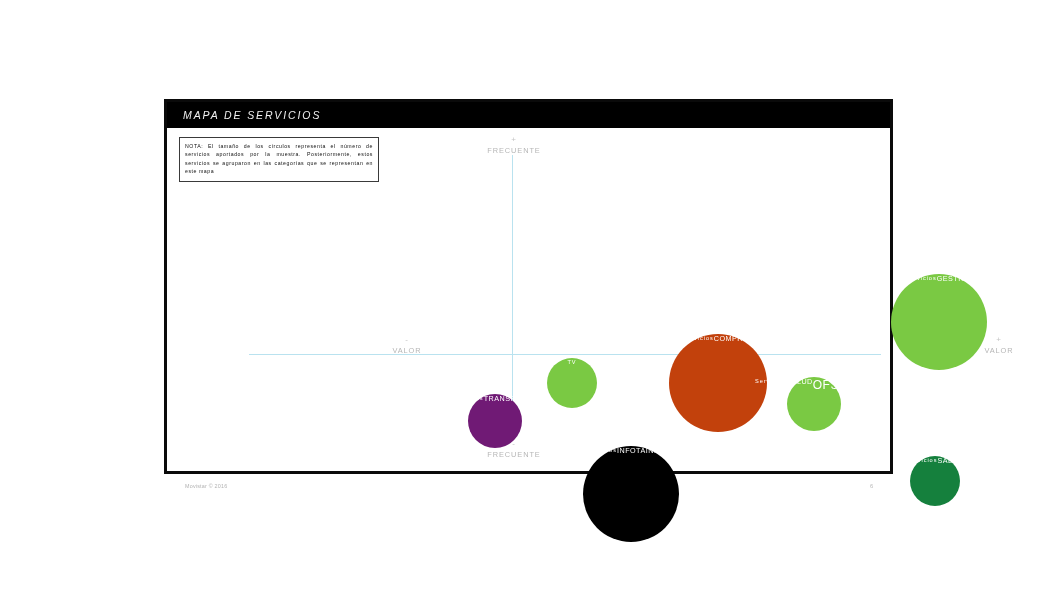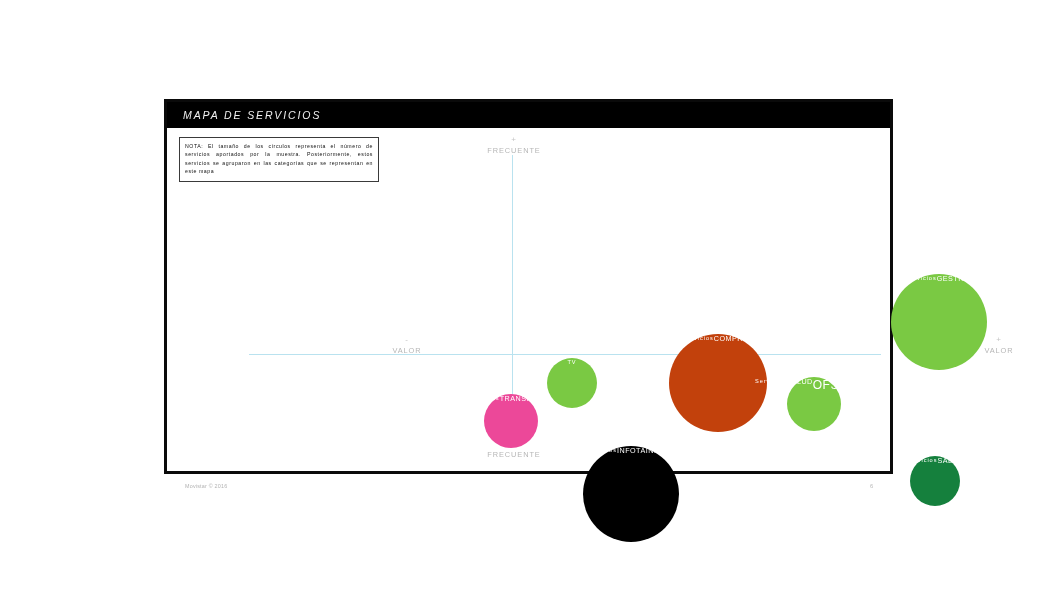--- a/index.html
+++ b/index.html
@@ -197,21 +197,21 @@
       <span class="axis-sign">-</span>
       <span>VALOR</span>
     </div>
 
     <div class="axis-label" id="label-right">
       <span class="axis-sign">+</span>
       <span>VALOR</span>
     </div>
 
     <div id="bubble-layer">
-        <div class="bubble" style="left: 317px; top: 266px; width: 54px; height: 54px; background: #ec4899;">
+        <div class="bubble" style="left: 301px; top: 266px; width: 54px; height: 54px; background: #701a75;">
           <span class="bubble-line1">Servicios</span>
           <span class="bubble-line2">TRANSPORTE</span>
         </div>
         <div class="bubble" style="left: 380px; top: 230px; width: 50px; height: 50px; background: rgb(122, 201, 67);">
           <span class="bubble-line1">TV</span>
         </div>
         <div class="bubble" style="left: 502px; top: 206px; width: 98px; height: 98px; background: #c2410c;">
           <span class="bubble-line1">Servicios</span>
           <span class="bubble-line2">COMPRAS</span>
         </div>

